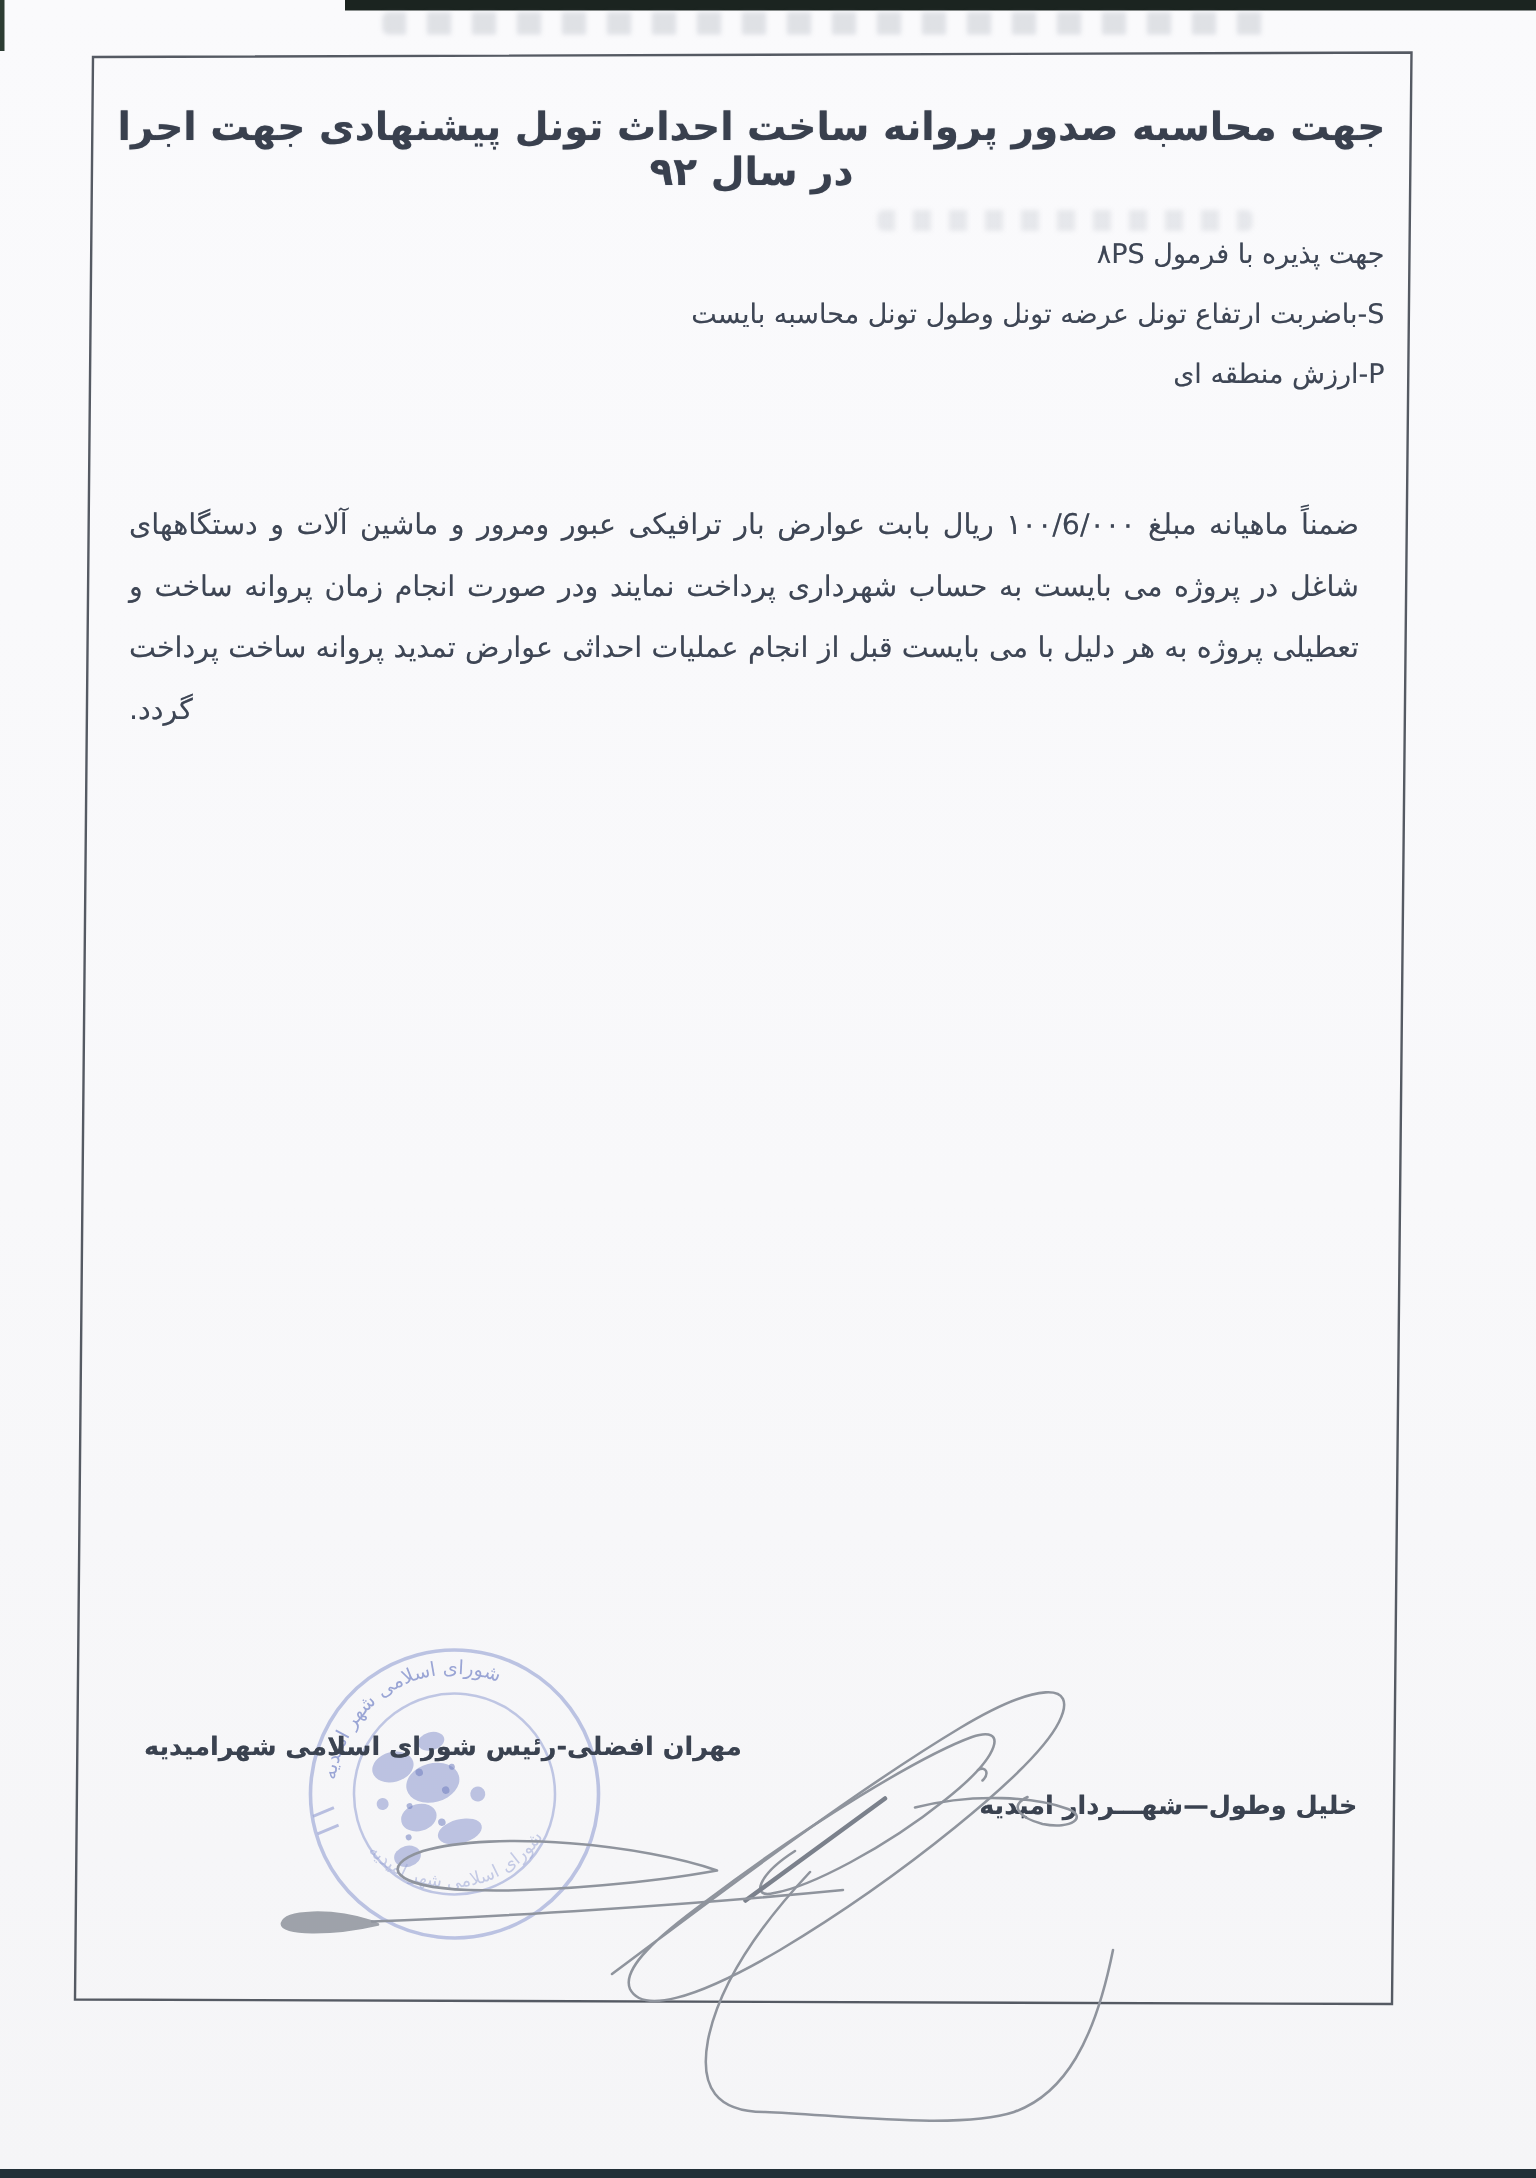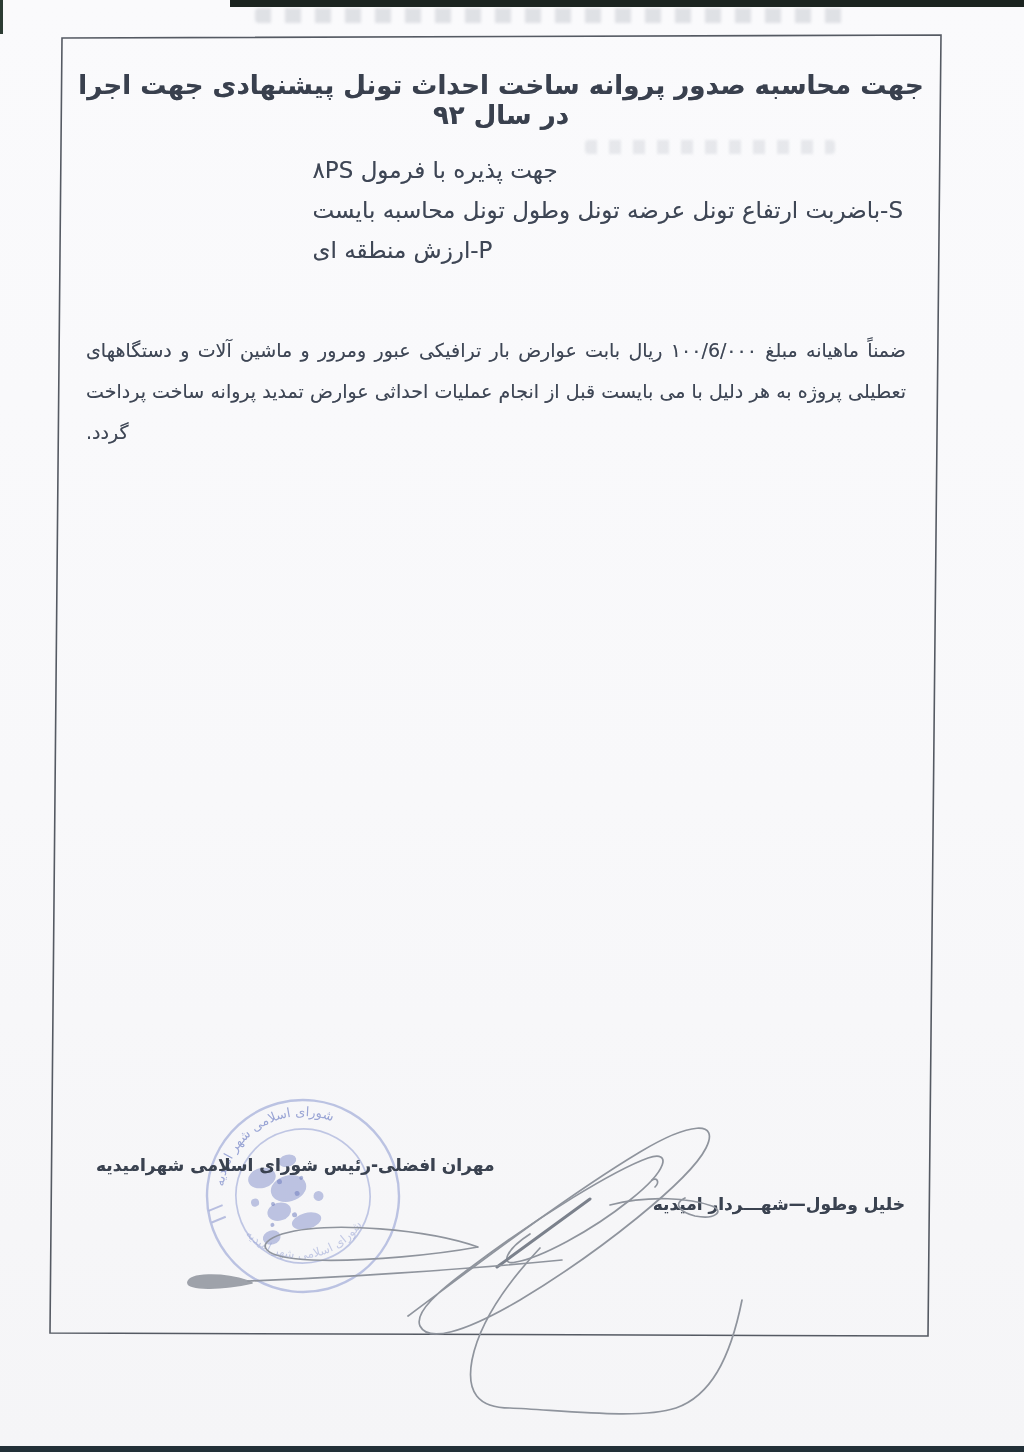--- a/index.html
+++ b/index.html
@@ -19,22 +19,22 @@
     background:repeating-linear-gradient(90deg,rgba(115,125,140,.20) 0 16px,rgba(115,125,140,0) 16px 30px);}
   .smudge.s2{left:585px;top:140px;width:250px;height:14px;
     background:repeating-linear-gradient(90deg,rgba(115,125,140,.14) 0 12px,rgba(115,125,140,0) 12px 24px);}
   
   .title{
     position:absolute;left:70px;right:92px;top:70px;margin:0;
     font-size:26px;font-weight:bold;color:#39404e;text-align:center;
     text-shadow:0 0 .5px rgba(57,64,78,.55);
   }
   .formula{
-    position:absolute;right:121px;top:150px;text-align:left;
-    font-size:23px;line-height:40px;color:#3e4655;
+    position:absolute;right:101px;top:150px;text-align:right;
+    font-size:18px;line-height:40px;color:#3e4655;
   }
   .formula-line{white-space:nowrap;text-shadow:0 0 .4px rgba(62,70,85,.45);}
   .para{
     position:absolute;left:86px;right:118px;top:330px;
     font-size:19px;line-height:41px;color:#3e4655;
   }
   .para-line{text-align:justify;text-align-last:justify;white-space:normal;
     text-shadow:0 0 .4px rgba(62,70,85,.45);}
   .para-line.last{text-align:left;text-align-last:auto;}
   .sig-name{
@@ -96,20 +96,21 @@
   <h1 class="title" dir="rtl">جهت محاسبه صدور پروانه ساخت احداث تونل پیشنهادی جهت اجرا در سال ۹۲</h1>
 
   <div class="formula" dir="rtl">
     <div class="formula-line">جهت پذیره با فرمول ۸PS</div>
     <div class="formula-line">S-باضربت ارتفاع تونل عرضه تونل وطول تونل محاسبه بایست</div>
     <div class="formula-line">P-ارزش منطقه ای</div>
   </div>
 
   <div class="para" dir="rtl">
     <div class="para-line">ضمناً ماهیانه مبلغ ۱۰۰/6/۰۰۰ ریال بابت عوارض بار ترافیکی عبور ومرور و ماشین آلات و دستگاههای</div>
+    <div class="para-line">شاغل در پروژه می بایست به حساب شهرداری پرداخت نمایند ودر صورت انجام زمان پروانه ساخت و</div>
     <div class="para-line">تعطیلی پروژه به هر دلیل با می بایست قبل از انجام عملیات احداثی عوارض تمدید پروانه ساخت پرداخت</div>
     <div class="para-line last">گردد.</div>
   </div>
 
   <div class="sig-name mayor" dir="rtl">خلیل وطول—شهـــردار امیدیه</div>
   <div class="sig-name council" dir="rtl">مهران افضلی-رئیس شورای اسلامی شهرامیدیه</div>
 
   <svg class="layer" viewBox="0 0 1024 1452">
     <polygon points="62,38 941,35 928,1336 50,1333" fill="none" stroke="#555a63" stroke-width="1.6"></polygon>
 

